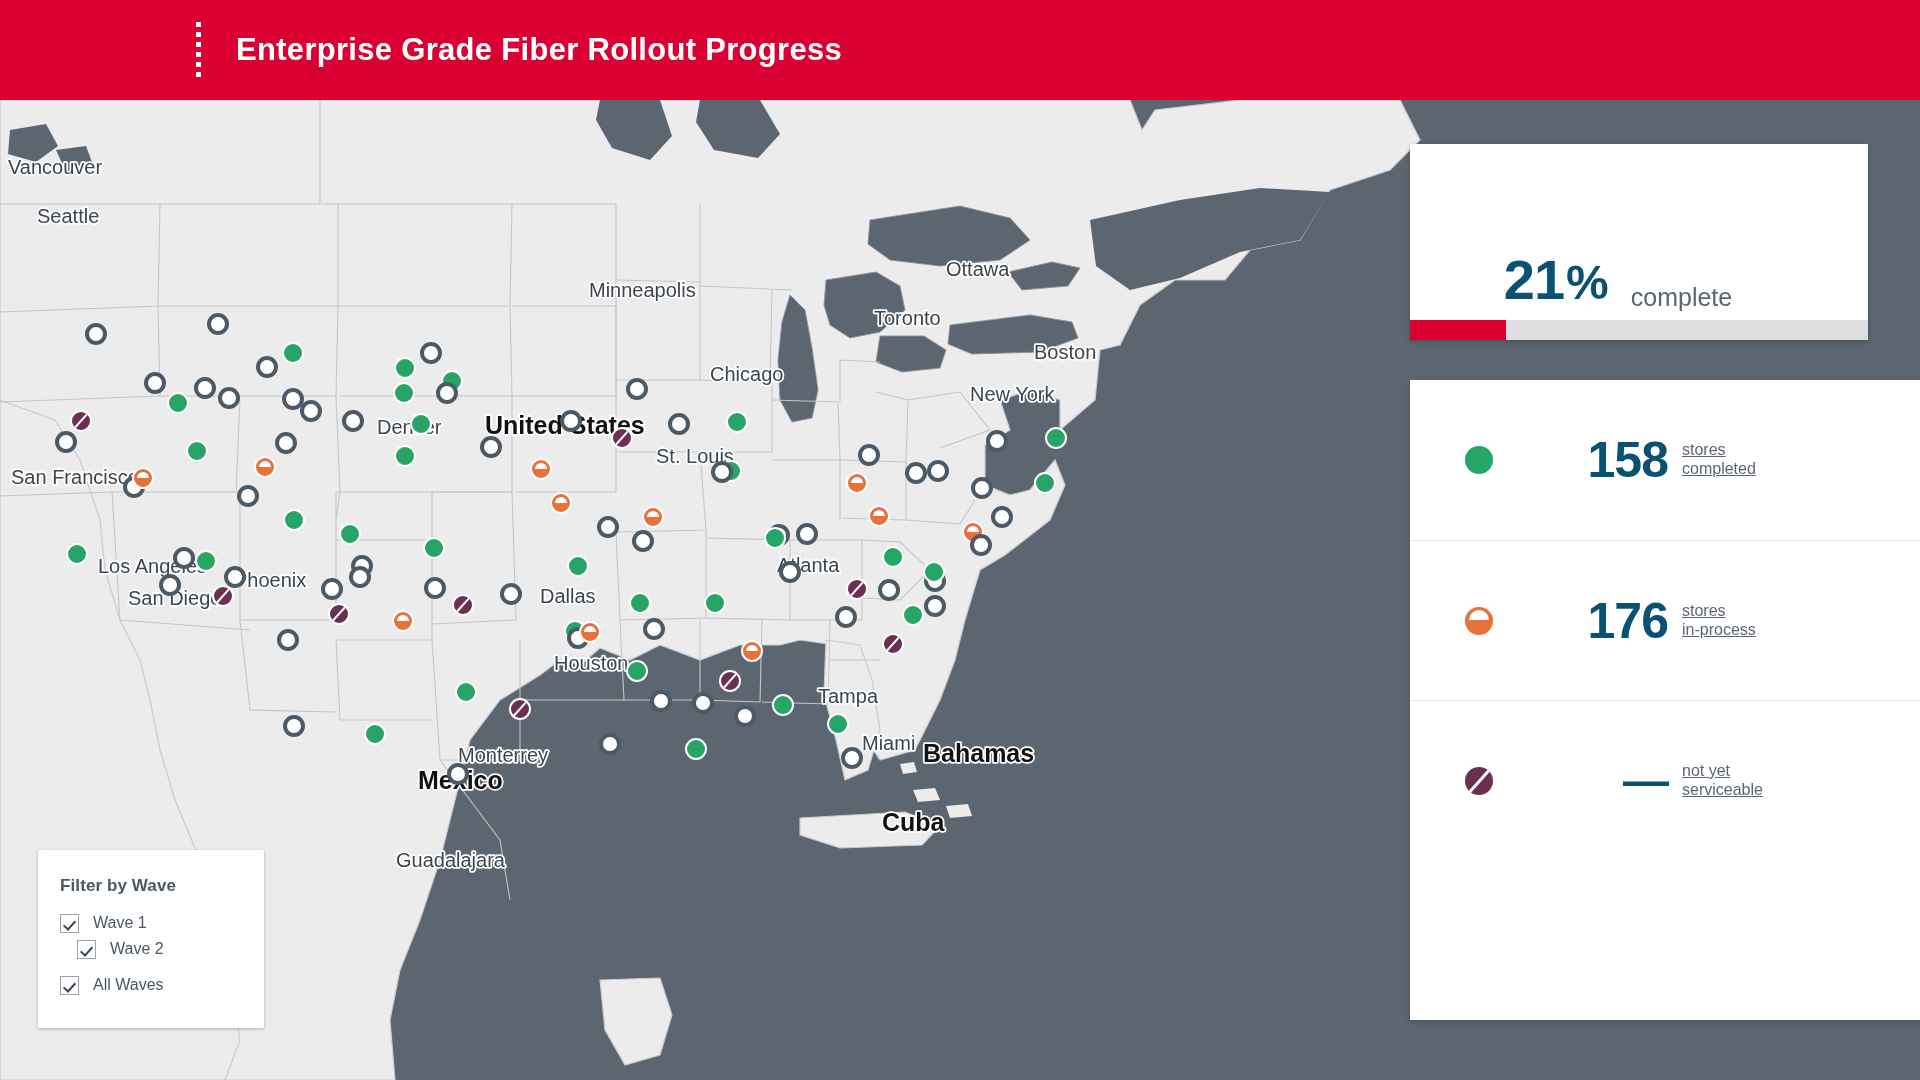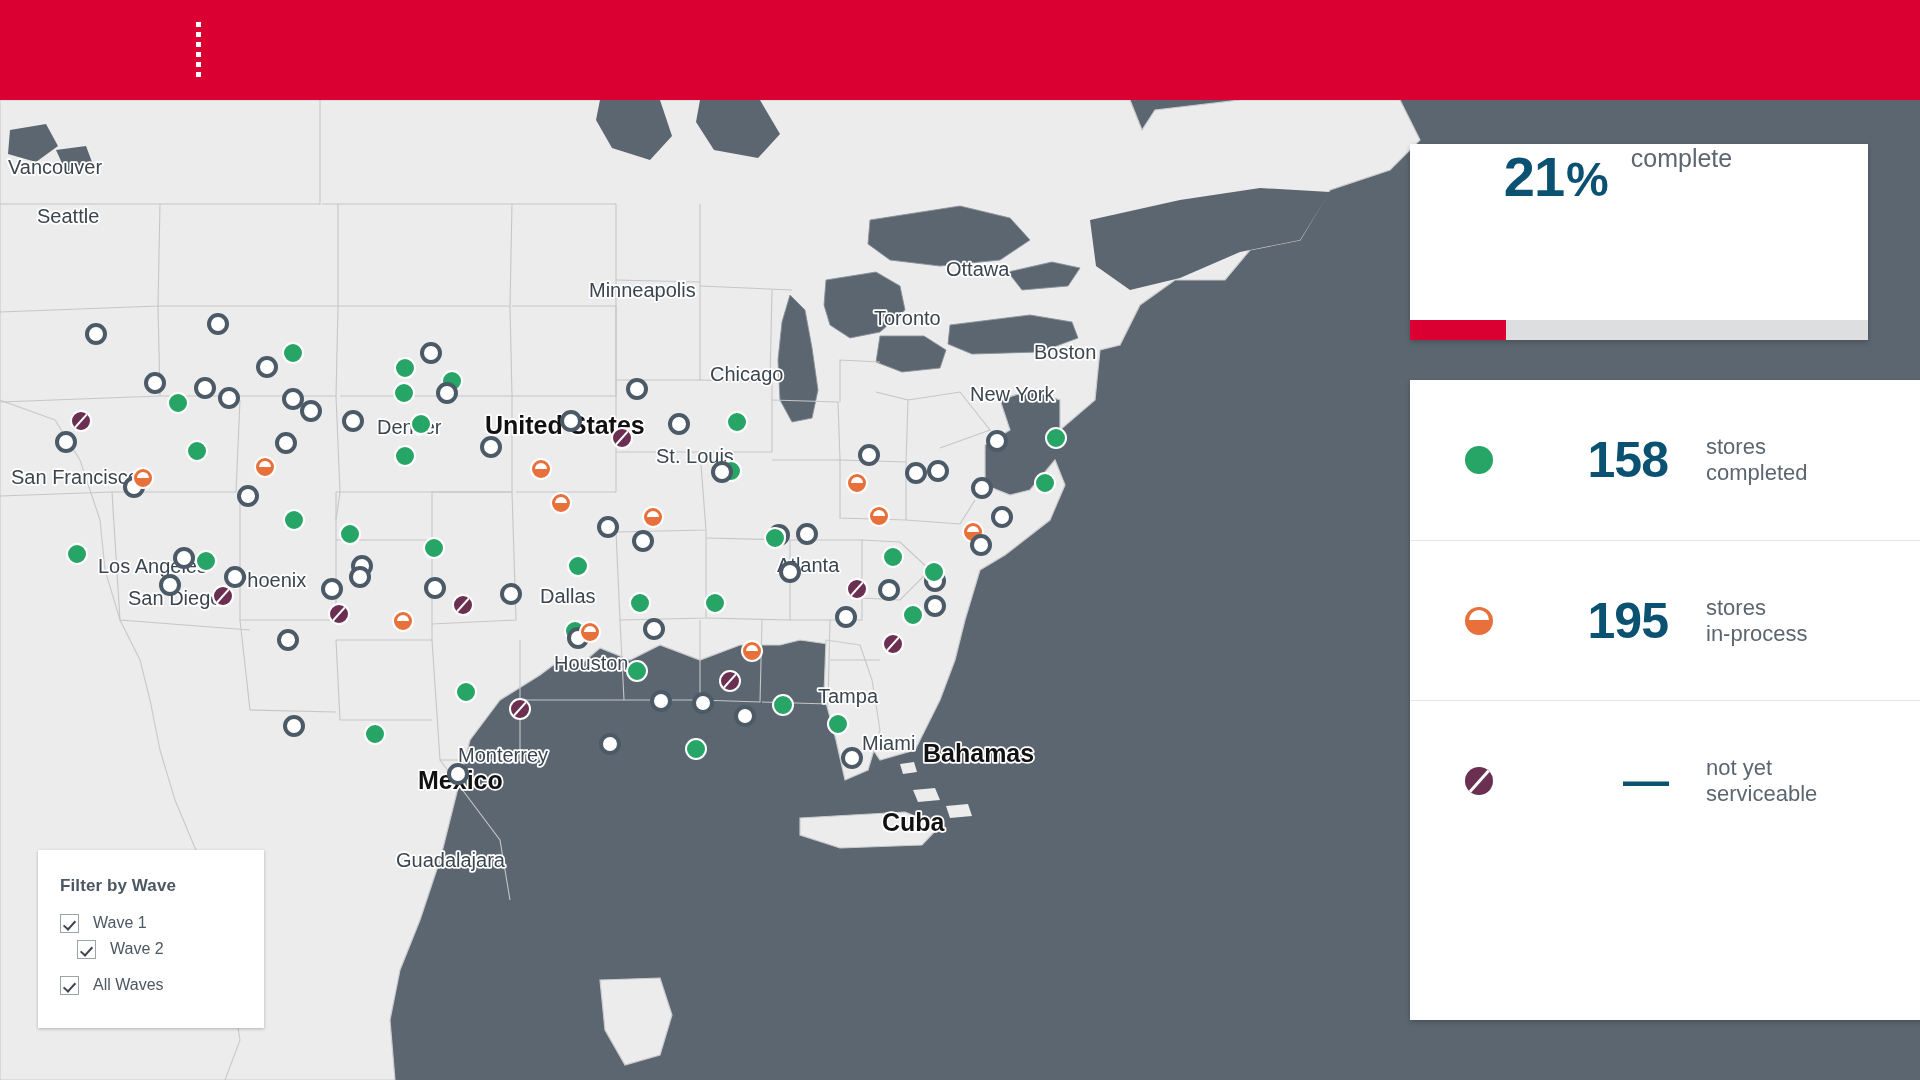--- a/index.html
+++ b/index.html
@@ -74,21 +74,21 @@
     border:solid #3B454F;border-width:0 2px 2px 0;transform:rotate(42deg);
   }
   .filter-label{font-size:16px;color:#4B5762;white-space:nowrap;}
   
   #kpi-card{
     position:absolute;left:1410px;top:144px;width:458px;height:196px;
     background:#ffffff;z-index:30;box-shadow:0 2px 5px rgba(0,0,0,.22);
   }
   #kpi-row{
     position:absolute;left:0;top:0;width:416px;height:168px;
-    display:flex;align-items:flex-start;justify-content:center;gap:22px;
+    display:flex;align-items:flex-end;justify-content:center;gap:22px;
   }
   #kpi-pct{font-size:56px;font-weight:bold;color:#0B5272;letter-spacing:-1px;}
   #kpi-sign{font-size:48px;font-weight:bold;color:#0B5272;margin-left:-6px;}
   #kpi-word{font-size:25px;color:#5C6670;}
   #kpi-track{
     position:absolute;left:0;bottom:0;width:458px;height:20px;background:#DCDEE0;
   }
   #kpi-fill{position:absolute;left:0;top:0;height:20px;background:#DB0032;}
   
   #stats-card{
@@ -109,28 +109,29 @@
   .si.next{background:#ffffff;border:3.5px solid #6E7880;}
   .si.nosvc{background:#6B2F52;overflow:hidden;}
   .si.nosvc::after{content:"";position:absolute;left:12.5px;top:-3px;width:3px;height:34px;
                    background:#ffffff;transform:rotate(42deg);}
   .stat-num{
     width:120px;text-align:right;flex:0 0 auto;
     font-size:50px;font-weight:bold;color:#0B5272;letter-spacing:-1px;
   }
   .stat-num.dash{font-size:46px;line-height:.7;}
   .stat-label{
-    margin-left:38px;font-size:22px;color:#5C6670;line-height:1.18;
+    margin-left:14px;font-size:16px;color:#5C6670;line-height:1.18;text-decoration:underline;
   }
 </style>
 </head>
 <body>
 
 <div id="header">
   <div id="header-dots"></div>
+  <div id="header-title">Enterprise Grade Fiber Rollout Progress</div>
 </div>
 
 <div id="map">
   <svg id="map-svg" width="1920" height="980" viewBox="0 0 1920 980">
     <rect x="0" y="0" width="1920" height="980" fill="#5C6670"></rect>
 
     <g fill="#ECECEC" stroke="#C9CBCD" stroke-width="1.2">
       <path d="M0,0 L1130,0 L1142,30 L1155,10 L1240,0 L1400,0 L1420,40 L1390,70
                L1330,90 L1300,140 L1250,150 L1225,180 L1175,180 L1140,205
                L1120,245 L1100,250 L1095,300 L1060,330 L1060,300 L1030,290
@@ -415,21 +416,21 @@
       <div class="stat-num">158</div>
       <div class="stat-label">
         <div>stores</div>
         <div>completed</div>
       </div>
     </div>
     <div class="stat-row">
       <div class="stat-icon">
         <span class="si proc"></span>
       </div>
-      <div class="stat-num">195</div>
+      <div class="stat-num">176</div>
       <div class="stat-label">
         <div>stores</div>
         <div>in-process</div>
       </div>
     </div>
     <div class="stat-row">
       <div class="stat-icon">
         <span class="si nosvc"></span>
       </div>
       <div class="stat-num dash">—</div>

